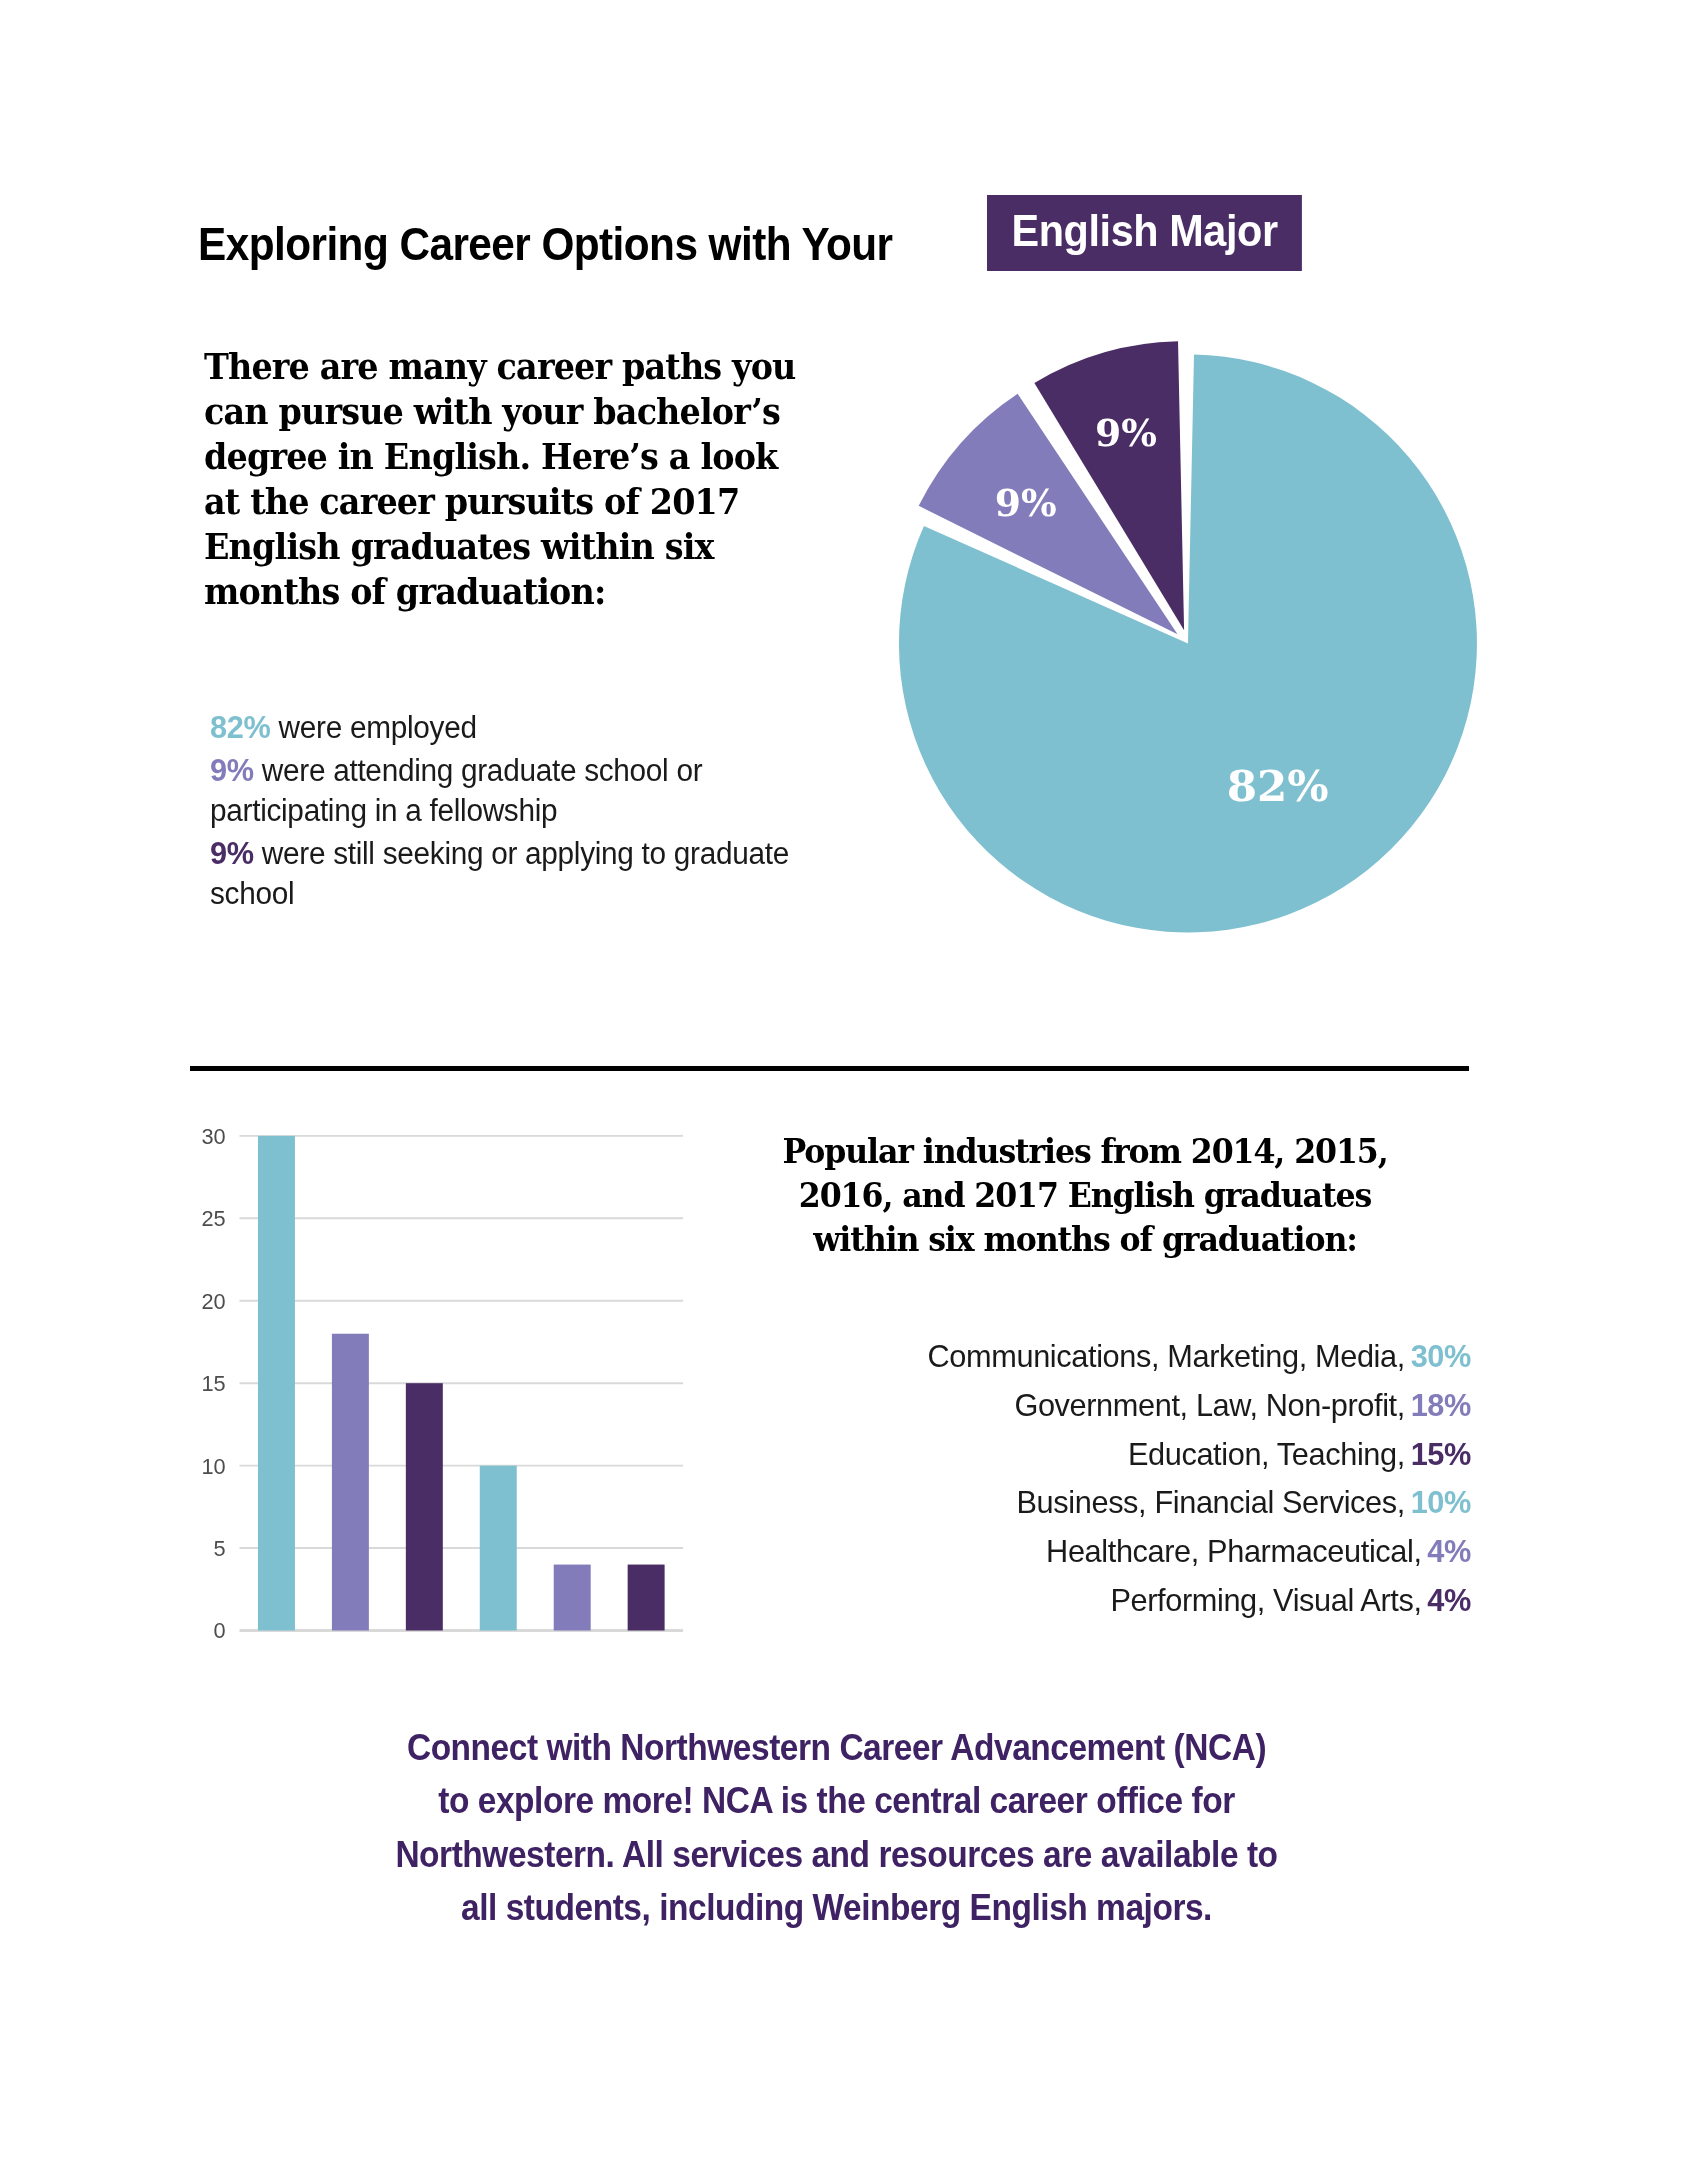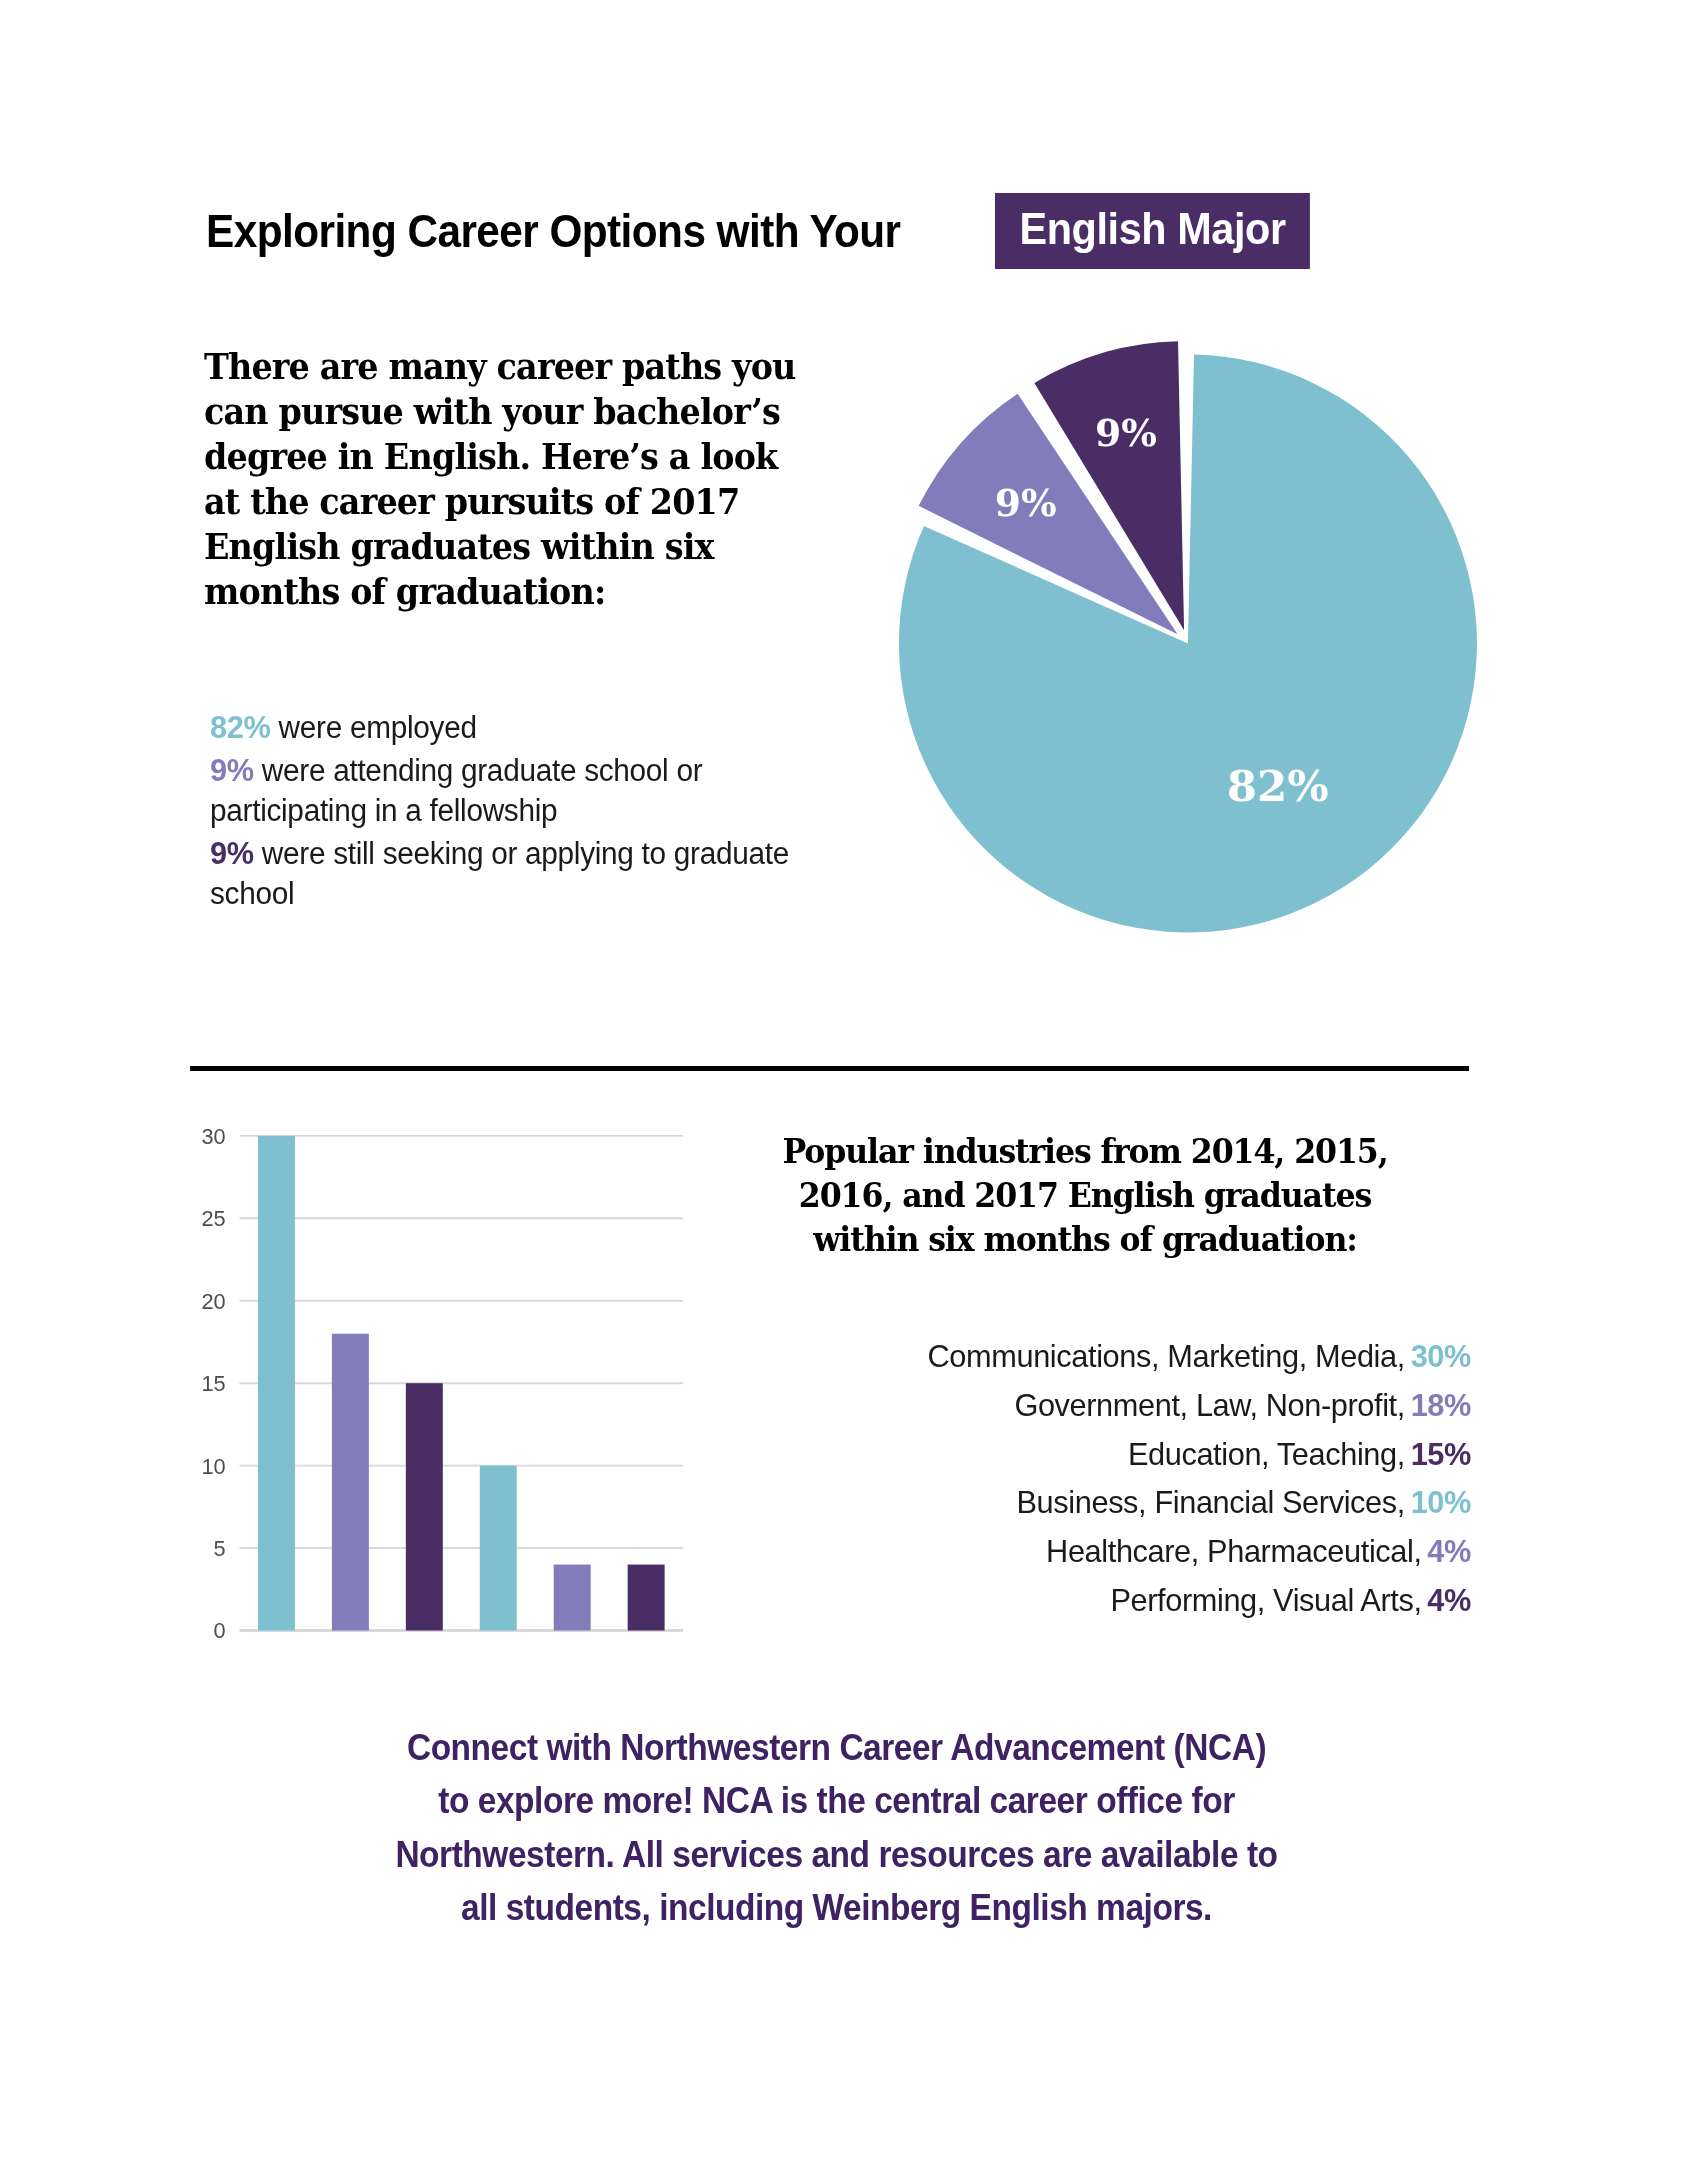--- a/index.html
+++ b/index.html
@@ -11,24 +11,24 @@
     width: 1683px;
     height: 2178px;
     position: relative;
     font-family: "Liberation Sans", sans-serif;
     overflow: hidden;
   }
 
   
   #title-row {
     position: absolute;
-    left: 206px;
+    left: 198px;
     top: 190px;
     display: flex;
-    align-items: center;
+    align-items: flex-end;
     height: 81px;
   }
   #title-main {
     font-family: "Liberation Sans", sans-serif;
     font-size: 46px;
     font-weight: bold;
     color: #000000;
     letter-spacing: -0.6px;
     transform: scaleX(0.92);
     transform-origin: left center;

